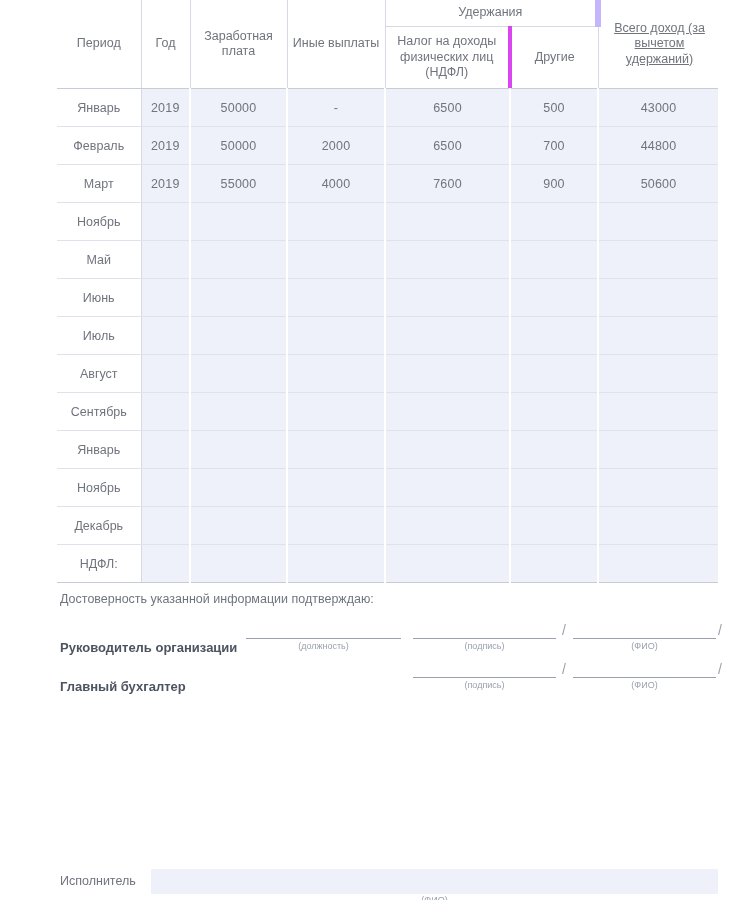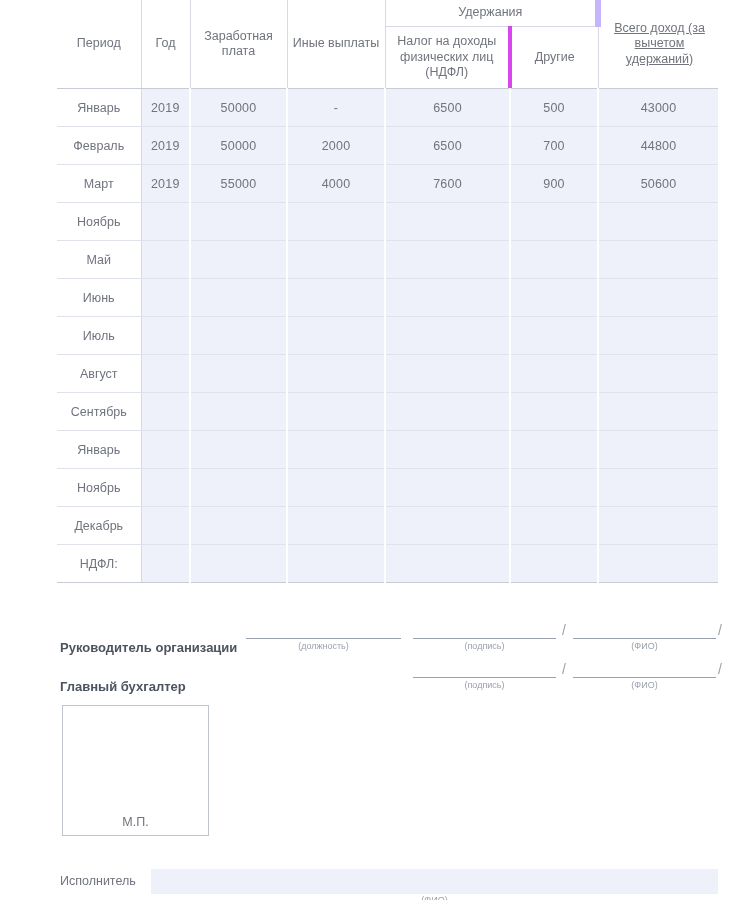--- a/index.html
+++ b/index.html
@@ -373,20 +373,21 @@
             <td class="cell"></td>
             <td class="cell"></td>
             <td class="cell"></td>
             <td class="cell"></td>
             <td class="cell last-col"></td>
           </tr>
         </tbody>
     </table>
   </div>
 
+  <div class="confirm">Достоверность указанной информации подтверждаю:</div>
 
   <div class="sig-row r1">
     <div class="sig-label">Руководитель организации</div>
 
     <div class="sig-seg seg-dolzh">
       <div class="sig-line"></div>
       <div class="sig-cap">(должность)</div>
     </div>
 
     <span class="slash slash-a">/</span>
@@ -415,21 +416,18 @@
     </div>
 
     <div class="sig-seg seg-fio">
       <div class="sig-line"></div>
       <div class="sig-cap">(ФИО)</div>
     </div>
 
     <span class="slash slash-b">/</span>
   </div>
 
-  <div class="stamp">
-    <div class="stamp-label">М.П.</div>
-  </div>
 
   <div class="exec-label">Исполнитель</div>
   <input class="exec-input" type="text" value="" style="">
   <div class="exec-cap">(ФИО)</div>
 
 </div>
 
 </body></html>

